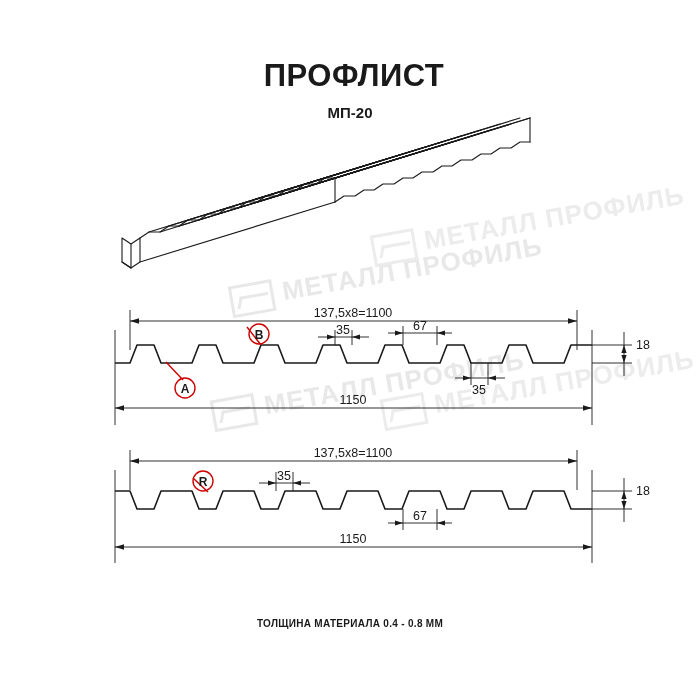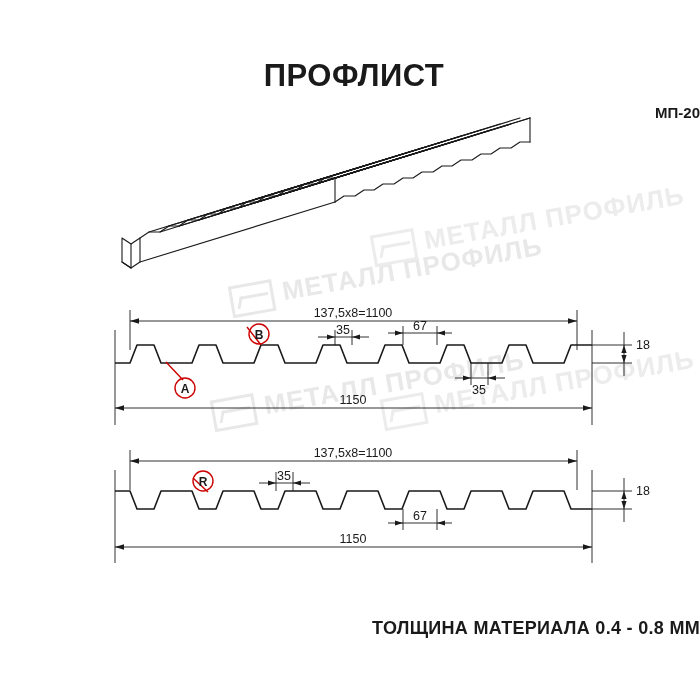--- a/index.html
+++ b/index.html
@@ -28,32 +28,32 @@
     font-size: 31px;
     font-weight: bold;
     letter-spacing: 0.5px;
     color: #1a1a1a;
   }
   .subtitle {
     position: absolute;
     top: 104px;
     left: 0;
     right: 0;
-    text-align: right;
+    text-align: center;
     font-size: 15px;
     font-weight: bold;
     color: #1a1a1a;
   }
   .footer {
     position: absolute;
     top: 618px;
     left: 0;
     right: 0;
-    text-align: right;
-    font-size: 18px;
+    text-align: center;
+    font-size: 10px;
     font-weight: bold;
     letter-spacing: 0.3px;
     color: #1a1a1a;
   }
   .art {
     position: absolute;
     top: 0;
     left: 0;
   }
   .wm {

